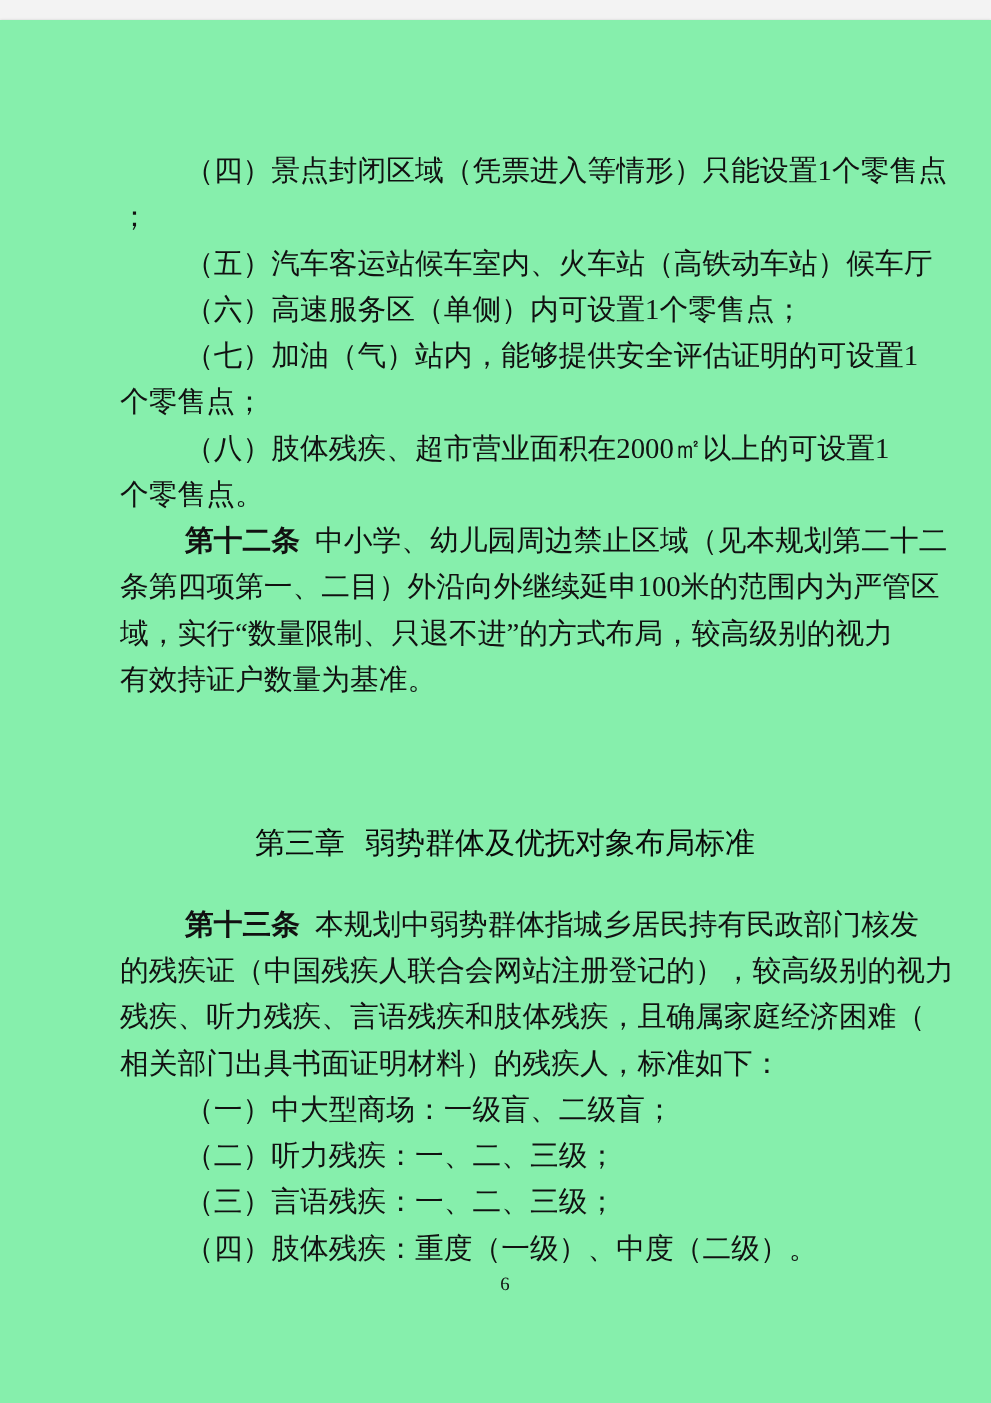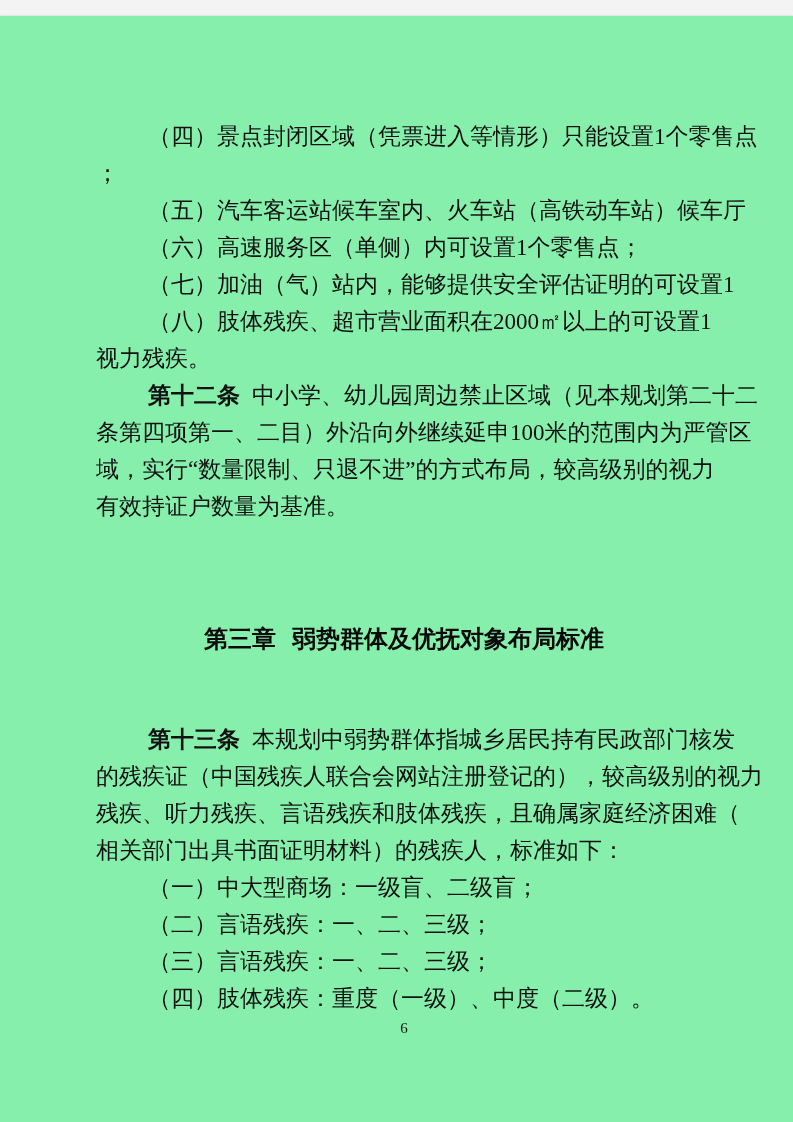--- a/index.html
+++ b/index.html
@@ -31,28 +31,28 @@
     font-size: 23px;
     white-space: nowrap;
   }
   .indent { padding-left: 52px; }
   .art-num {
     font-weight: 700;
     margin-right: 12px;
   }
   .chapter {
     position: absolute;
-    top: 604px;
+    top: 640px;
     left: 96px;
     width: 616px;
     margin: 0;
     text-align: center;
     font-family: "Liberation Sans", "DejaVu Sans", sans-serif;
     font-size: 24px;
-    font-weight: 700;
+    font-weight: 400;
     line-height: 38px;
     color: #0a0a0a;
   }
   .chapter .ch-num { margin-right: 16px; }
   .pagenum {
     position: absolute;
     top: 1000px;
     left: 96px;
     width: 616px;
     text-align: center;
@@ -65,38 +65,39 @@
 <body>
 
 <div class="page">
 
   <div class="block block-a">
     <div class="line indent"><span>（四）景点封闭区域（凭票进入等情形）只能设置1个零售点</span></div>
     <div class="line"><span>；</span></div>
     <div class="line indent"><span>（五）汽车客运站候车室内、火车站（高铁动车站）候车厅</span></div>
     <div class="line indent"><span>（六）高速服务区（单侧）内可设置1个零售点；</span></div>
     <div class="line indent"><span>（七）加油（气）站内，能够提供安全评估证明的可设置1</span></div>
+    <div class="line"><span>个零售点；</span></div>
     <div class="line indent"><span>（八）肢体残疾、超市营业面积在2000㎡以上的可设置1</span></div>
-    <div class="line"><span>视力残疾。</span></div>
+    <div class="line"><span>个零售点。</span></div>
     <div class="line indent"><span class="art-num">第十二条</span><span>中小学、幼儿园周边禁止区域（见本规划第二十二</span></div>
     <div class="line"><span>条第四项第一、二目）外沿向外继续延申100米的范围内为严管区</span></div>
     <div class="line"><span>域，实行“数量限制、只退不进”的方式布局，较高级别的视力</span></div>
     <div class="line"><span>有效持证户数量为基准。</span></div>
   </div>
 
   <h2 class="chapter">
     <span class="ch-num">第三章</span><span>弱势群体及优抚对象布局标准</span>
   </h2>
 
   <div class="block block-b">
     <div class="line indent"><span class="art-num">第十三条</span><span>本规划中弱势群体指城乡居民持有民政部门核发</span></div>
     <div class="line"><span>的残疾证（中国残疾人联合会网站注册登记的），较高级别的视力</span></div>
     <div class="line"><span>残疾、听力残疾、言语残疾和肢体残疾，且确属家庭经济困难（</span></div>
     <div class="line"><span>相关部门出具书面证明材料）的残疾人，标准如下：</span></div>
     <div class="line indent"><span>（一）中大型商场：一级盲、二级盲；</span></div>
-    <div class="line indent"><span>（二）言语残疾：一、二、三级；</span></div>
+    <div class="line indent"><span>（二）听力残疾：一、二、三级；</span></div>
     <div class="line indent"><span>（三）言语残疾：一、二、三级；</span></div>
     <div class="line indent"><span>（四）肢体残疾：重度（一级）、中度（二级）。</span></div>
   </div>
 
   <div class="pagenum">6</div>
 
 </div>
 
 </body></html>

